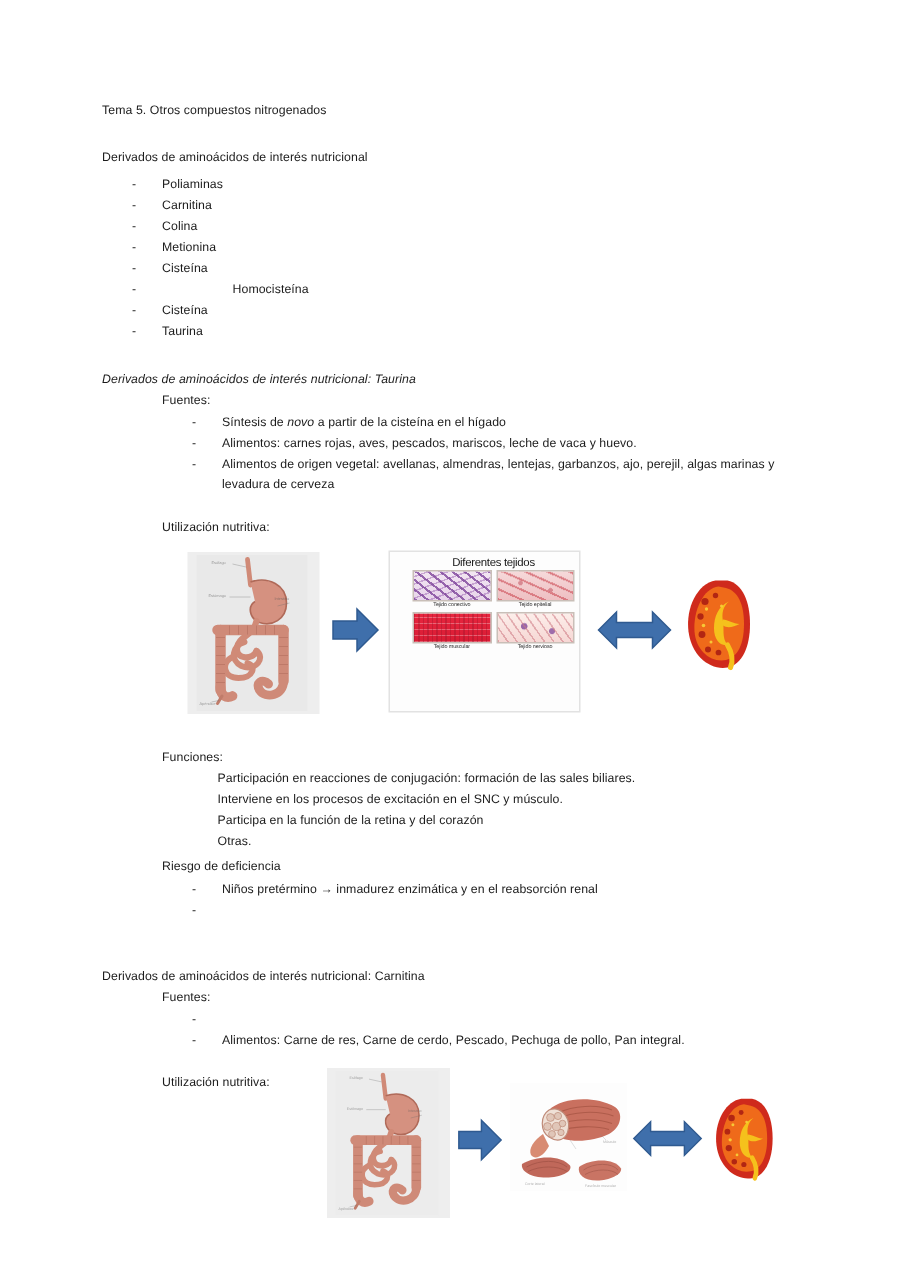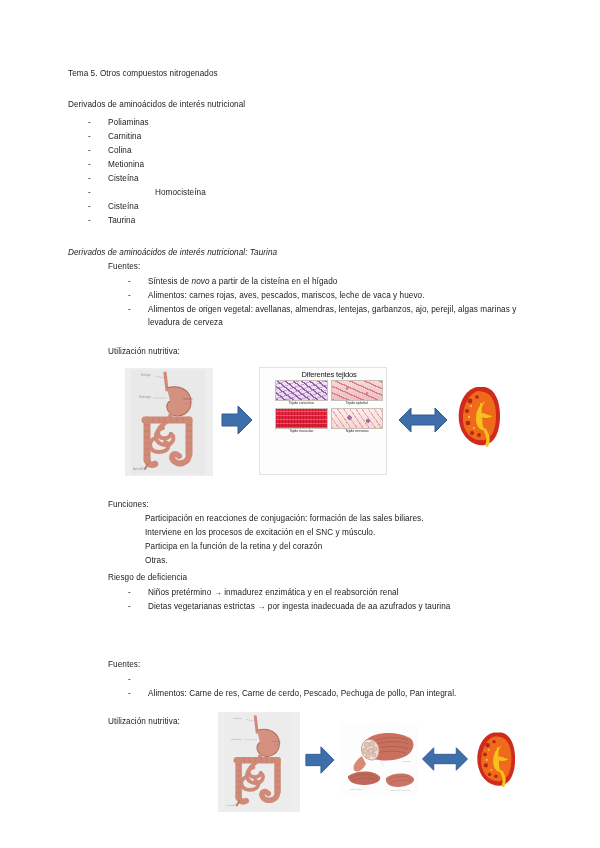--- a/index.html
+++ b/index.html
@@ -292,22 +292,22 @@
   <div class="tx" style="left:145px; top:513px;">Participación en reacciones de conjugación:  formación de las sales biliares.</div>
   <div class="tx" style="left:145px; top:541px;">Participa en la función de la retina y del corazón</div>
   <div class="tx" style="left:145px; top:555px;">Otras.</div>
 
   <div class="tx" style="left:108px; top:572px;">Riesgo de deficiencia</div>
 
   <div class="bullet" style="left:128px; top:587px;">-</div>
   <div class="tx" style="left:148px; top:587px;">Niños pretérmino → inmadurez enzimática y en el reabsorción renal</div>
 
   <div class="bullet" style="left:128px; top:601px;">-</div>
-  <div class="tx wrap" style="left:148px; top:601px; width:372px;">Dietas vegetarianas estrictas → por ingesta inadecuada de aa azufrados y taurina</div>
-
+
+  <div class="tx" style="left:68px; top:645px;">Derivados de aminoácidos de interés nutricional: Carnitina</div>
 
   <div class="tx" style="left:108px; top:659px;">Fuentes:</div>
 
   <div class="bullet" style="left:128px; top:674px;">-</div>
 
   <div class="bullet" style="left:128px; top:688px;">-</div>
   <div class="tx wrap" style="left:148px; top:688px; width:372px;">Alimentos: Carne de res, Carne de cerdo, Pescado, Pechuga de pollo, Pan integral.</div>
 
   <div class="tx" style="left:108px; top:716px;">Utilización nutritiva:</div>
 

